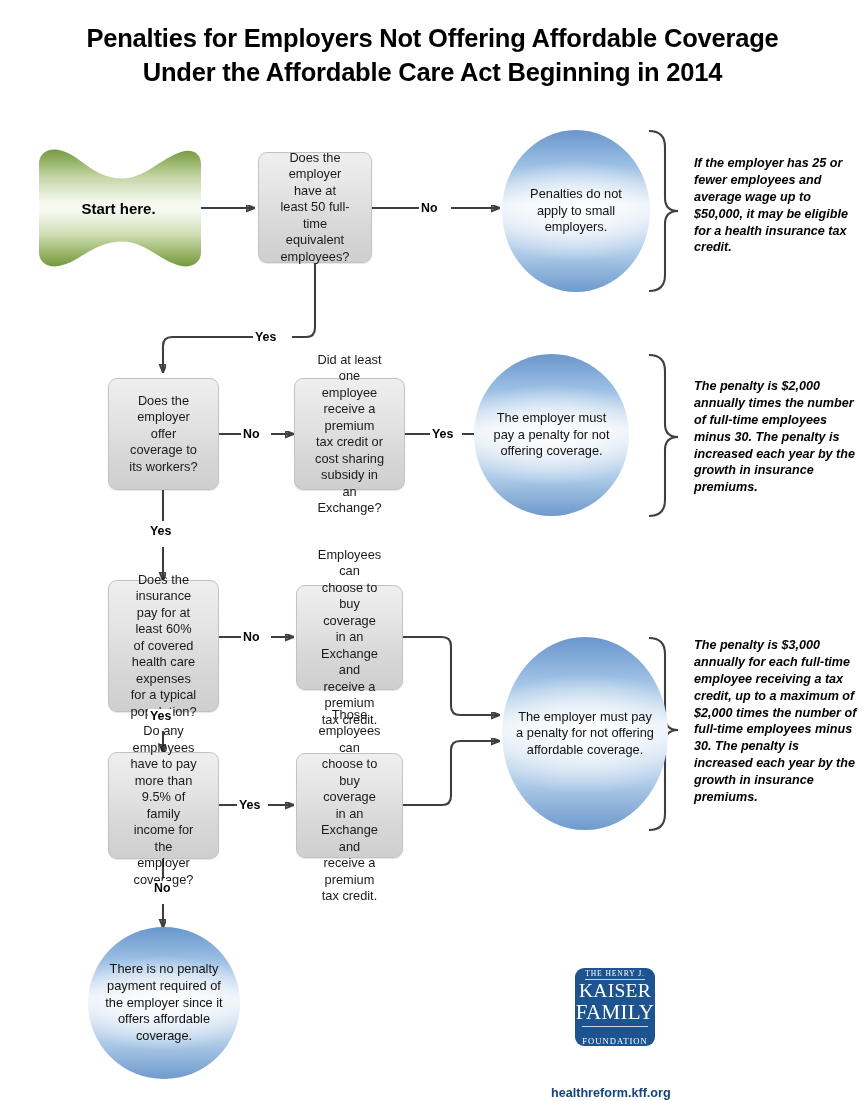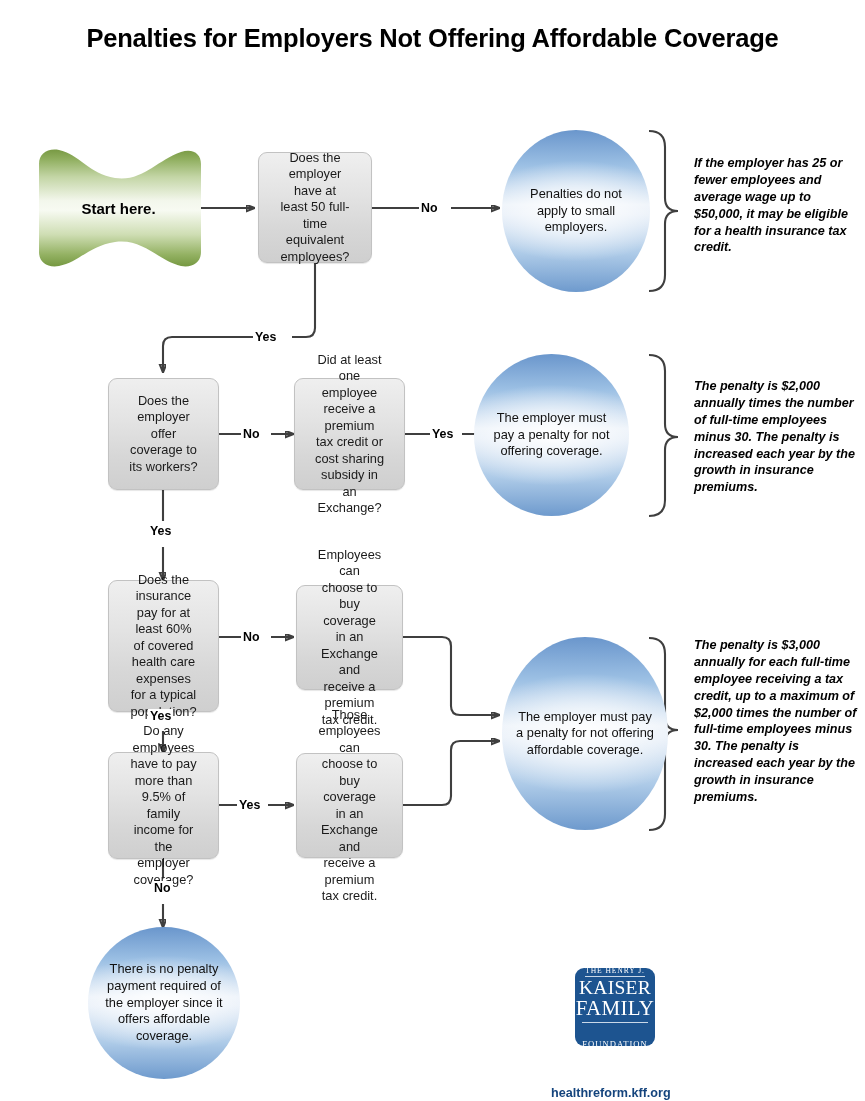--- a/index.html
+++ b/index.html
@@ -96,34 +96,35 @@
     background: #1d5490;
     display: flex; flex-direction: column;
     align-items: center; justify-content: center;
     font-family: "Liberation Serif", serif;
     color: #ffffff;
     padding: 5px 4px 4px;
   }
   .kff-l1 { font-size: 7.6px; letter-spacing: 0.9px; border-bottom: 1px solid #c9d8e8; padding-bottom: 1px; margin-bottom: 1px; }
   .kff-l2 { font-size: 19.5px; letter-spacing: 0.3px; line-height: 1.04; }
   .kff-l3 { font-size: 21px; letter-spacing: 0.3px; line-height: 1.04; }
-  .kff-l4 { font-size: 8.6px; letter-spacing: 1.0px; border-top: 1px solid #c9d8e8; padding-top: 16px; margin-top: 2px; }
+  .kff-l4 { font-size: 8.6px; letter-spacing: 1.0px; border-top: 1px solid #c9d8e8; padding-top: 9px; margin-top: 2px; }
   .kff-url {
     position: absolute;
     font-size: 12.6px; font-weight: bold; color: #14447d;
     white-space: nowrap;
   }
 </style>
 </head>
 <body>
 
 <div id="stage">
 
   <div class="title">
     <div>Penalties for Employers Not Offering Affordable Coverage</div>
+    <div>Under the Affordable Care Act Beginning in 2014</div>
   </div>
 
   <svg id="wires" viewBox="0 0 865 1101">
     <defs>
       <marker id="arw" markerWidth="9" markerHeight="9" refX="7.6" refY="3.2" orient="auto" markerUnits="userSpaceOnUse">
         <path d="M0,0 L8,3.2 L0,6.4 z" fill="#3f3f3f" stroke="none"></path>
       </marker>
     </defs>
 
     <path d="M200,208 L254,208" marker-end="url(#arw)"></path>

